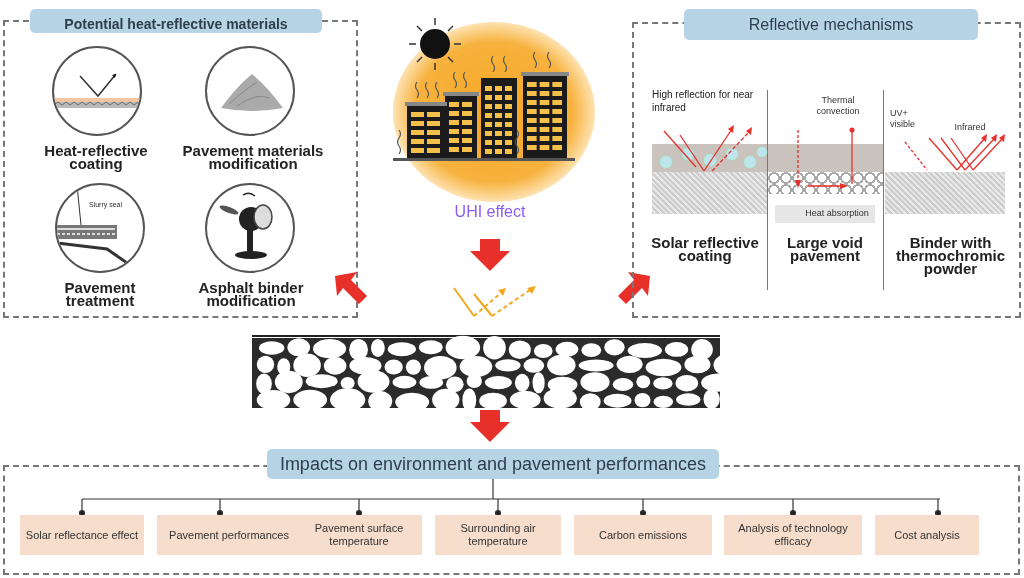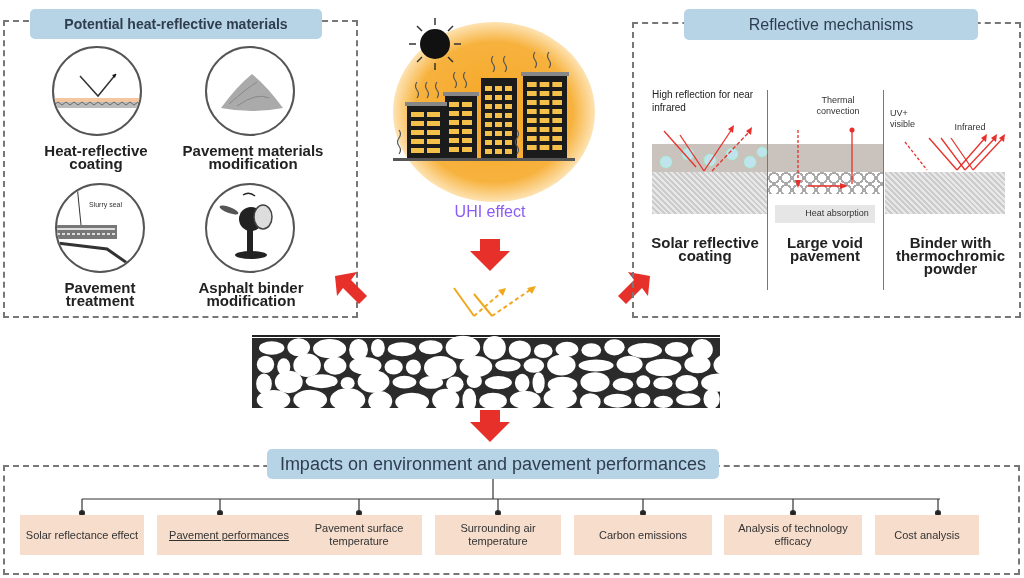--- a/index.html
+++ b/index.html
@@ -10,21 +10,21 @@
   .lbl{position:absolute;text-align:center;font-weight:bold;font-size:15px;line-height:13px;color:#222;}
   .circle{position:absolute;width:90px;height:90px;border:2px solid #555;border-radius:50%;box-sizing:border-box;background:#fff;overflow:hidden;}
   .impact{position:absolute;top:515px;height:40px;background:#f6ddcc;font-size:11px;line-height:13px;text-align:center;display:flex;align-items:center;justify-content:center;color:#333;box-sizing:border-box;padding:0 4px;}
   .small{font-size:9px;line-height:11px;color:#333;}
   svg{position:absolute;overflow:visible;}
 </style>
 </head>
 <body>
 
 <div class="dash-box" style="left:3px;top:20px;width:355px;height:298px;"></div>
-<div class="pill" style="left:30px;top:9px;width:292px;height:30px;line-height:30px;font-size:14px;font-weight:bold;">Potential heat-reflective materials</div>
+<div class="pill" style="left:30px;top:9px;width:292px;height:24px;line-height:30px;font-size:14px;font-weight:bold;">Potential heat-reflective materials</div>
 
 <div class="circle" style="left:52px;top:46px;">
   <svg width="90" height="90" style="left:0;top:0;">
     <polyline points="26,28 44,48 62,26" fill="none" stroke="#333" stroke-width="1.5"></polyline>
     <polygon points="62,26 58,27 61,30" fill="#111"></polygon>
     <rect x="0" y="50" width="90" height="4" fill="#f3c6a0"></rect>
     <rect x="0" y="54" width="90" height="6" fill="#bbb"></rect>
     <path d="M0,57 L4,54 L8,57 L12,54 L16,57 L20,54 L24,57 L28,54 L32,57 L36,54 L40,57 L44,54 L48,57 L52,54 L56,57 L60,54 L64,57 L68,54 L72,57 L76,54 L80,57 L84,54 L90,57" fill="none" stroke="#555" stroke-width="0.8"></path>
   </svg>
 </div>
@@ -361,18 +361,18 @@
       <line x1="643" x2="643" y1="24" y2="38"></line>
       <circle cx="643" cy="38" r="2.5" fill="#222"></circle>
       <line x1="793" x2="793" y1="24" y2="38"></line>
       <circle cx="793" cy="38" r="2.5" fill="#222"></circle>
       <line x1="938" x2="938" y1="24" y2="38"></line>
       <circle cx="938" cy="38" r="2.5" fill="#222"></circle>
     </g>
 </svg>
 
 <div class="impact" style="left:20px;width:124px;">Solar reflectance effect</div>
-<div class="impact" style="left:157px;width:144px;text-decoration:underline;">Pavement performances</div>
+<div class="impact" style="left:157px;width:144px;">Pavement performances</div>
 <div class="impact" style="left:296px;width:126px;">Pavement surface temperature</div>
 <div class="impact" style="left:435px;width:126px;">Surrounding air temperature</div>
 <div class="impact" style="left:574px;width:138px;">Carbon emissions</div>
 <div class="impact" style="left:724px;width:138px;">Analysis of technology efficacy</div>
 <div class="impact" style="left:875px;width:104px;">Cost analysis</div>
 
 </body></html>

